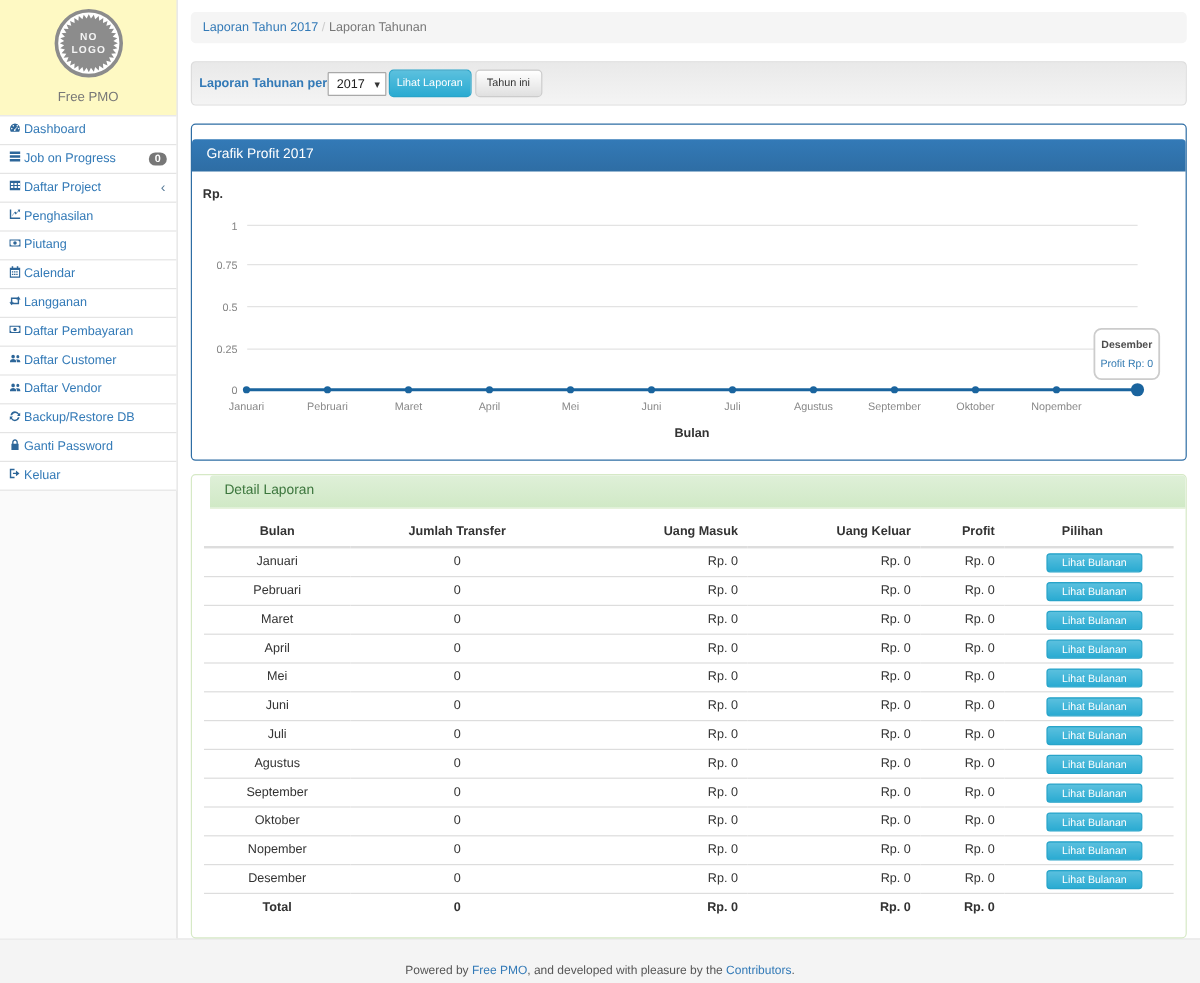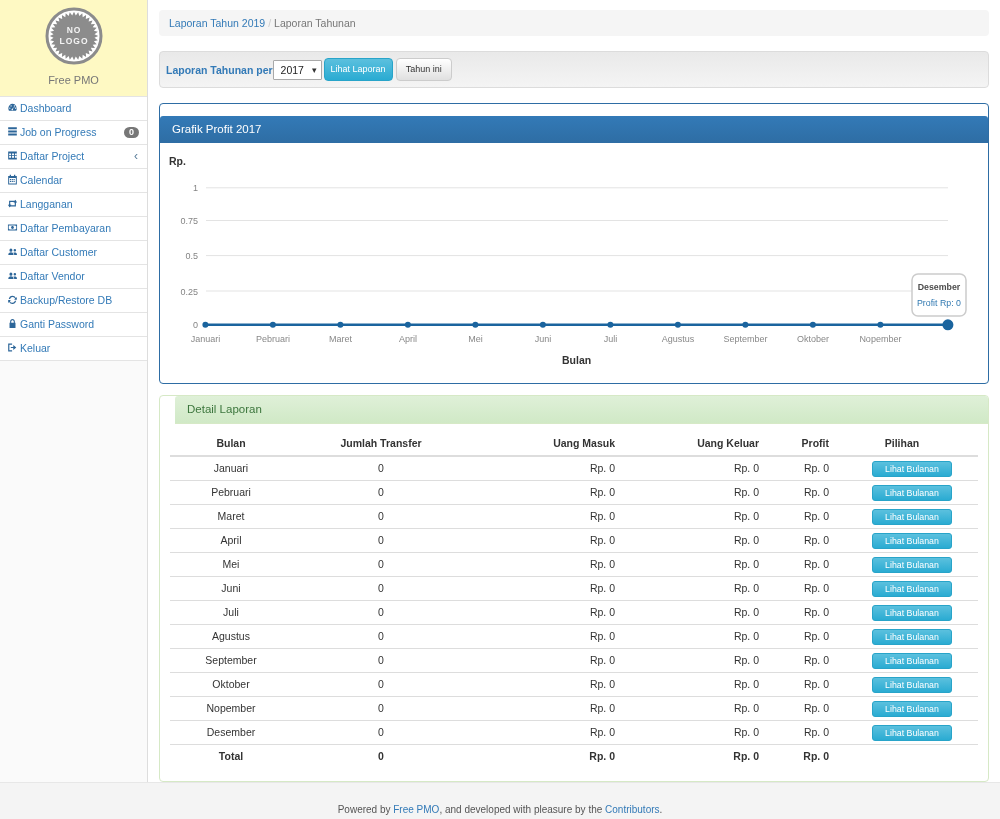--- a/index.html
+++ b/index.html
@@ -68,20 +68,30 @@
                 <path fill="#2d6699" d="M1.5 1.5h11v2.4h-11zM1.5 5.2h11v2.4h-11zM1.5 8.9h11v2.4h-11zM8.5 1.5h4v2.4h-4zM5.5 5.2h7v2.4h-7zM9.8 8.9h2.7v2.4H9.8z"></path>
               </svg></span>Job on Progress<span class="badge0">0</span></a>
         </li>
       <li>
           <a><span class="mi"><svg width="11" height="11" viewBox="0 0 14 13" preserveAspectRatio="none">
                 <path fill="#2d6699" d="M1.5 1.8h11v9.4h-11zm1.2 2.4v1.9h2.5V4.2zm3.7 0v1.9h2.5V4.2zm3.7 0v1.9h2.2V4.2zM2.7 7.2v1.9h2.5V7.2zm3.7 0v1.9h2.5V7.2zm3.7 0v1.9h2.2V7.2z"></path>
               </svg></span>Daftar Project<span class="chev">‹</span></a>
         </li>
       <li>
           <a><span class="mi"><svg width="11" height="11" viewBox="0 0 14 13" preserveAspectRatio="none">
+                <path fill="#2d6699" d="M1.5 1.8v9.4h11v-1.5h-9.5V1.8zM4 8.3l2.3-2.9 1.6 1.3 2.6-3.2 1.4 1.1.6-2.8-2.8.3.9.7-1.9 2.3-1.6-1.3-3.2 3.9z"></path>
+              </svg></span>Penghasilan</a>
+        </li>
+      <li>
+          <a><span class="mi"><svg width="11" height="11" viewBox="0 0 14 13" preserveAspectRatio="none">
+                <path fill="#2d6699" d="M1.2 3h11.6v7H1.2zm1.1 1a1.9 1.9 0 0 1-.1 1.1v2.8a1.9 1.9 0 0 1 1.1 1.1h7.4a1.9 1.9 0 0 1 1.1-1.1V5.1A1.9 1.9 0 0 1 10.7 4zM7 4.8c1 0 1.8.8 1.8 1.7S8 8.2 7 8.2 5.2 7.5 5.2 6.5 6 4.8 7 4.8z"></path>
+              </svg></span>Piutang</a>
+        </li>
+      <li>
+          <a><span class="mi"><svg width="11" height="11" viewBox="0 0 14 13" preserveAspectRatio="none">
                 <path fill="#2d6699" d="M3.5 1v1.4h-2v10h11v-10h-2V1h-1.6v1.4H5.1V1zM2.7 4.8h8.6v6.3H2.7zm1 1.2v1.3h1.5V6zm2.3 0v1.3h1.5V6zm2.3 0v1.3h1.5V6zM3.7 8.3v1.3h1.5V8.3zm2.3 0v1.3h1.5V8.3zm2.3 0v1.3h1.5V8.3z"></path>
               </svg></span>Calendar</a>
         </li>
       <li>
           <a><span class="mi"><svg width="11" height="11" viewBox="0 0 14 13" preserveAspectRatio="none">
                 <g stroke="#2d6699" stroke-width="1.5" fill="none">
                   <path d="M3.4 8.6V4.1h7.3v2.1"></path>
                   <path d="M10.6 4.9v4.4H3.3V7.2"></path>
                 </g>
                 <path fill="#2d6699" d="M1.1 8.1h4.6L3.4 11.2zM12.9 5.3H8.3L10.6 2.2z"></path>
@@ -113,21 +123,21 @@
               </svg></span>Ganti Password</a>
         </li>
       <li>
           <a><span class="mi"><svg width="11" height="11" viewBox="0 0 14 13" preserveAspectRatio="none">
                 <path fill="#2d6699" d="M1.5 1.8h5v1.5H3v6.4h3.5v1.5h-5zM8 3.6l3.8 2.9L8 9.4V7.2H4.8V5.8H8z"></path>
               </svg></span>Keluar</a>
         </li>
     </ul>
   </aside>
   <div id="main">
-    <div class="crumb"><a>Laporan Tahun 2019</a><span class="sep">/</span><span>Laporan Tahunan</span></div>
+    <div class="crumb"><a>Laporan Tahun 2017</a><span class="sep">/</span><span>Laporan Tahunan</span></div>
     <div class="well"><span class="lbl">Laporan Tahunan per</span><span class="sel">2017</span><span class="btn btn-info">Lihat Laporan</span><span class="btn btn-def">Tahun ini</span></div>
     <div class="panel p-pri">
       <div class="ph ph-pri">Grafik Profit 2017</div>
       <div class="pb-chart">
         <svg width="828" height="242" viewBox="0 0 828 242" font-family="Liberation Sans, sans-serif">
           <text x="9" y="22" font-size="10.5" font-weight="bold" fill="#333">Rp.</text>
           <g stroke="#e3e3e3" stroke-width="1">
             <line x1="46" y1="44.8" x2="788" y2="44.8"></line>
             <line x1="46" y1="77.5" x2="788" y2="77.5"></line>
             <line x1="46" y1="112.6" x2="788" y2="112.6"></line>

